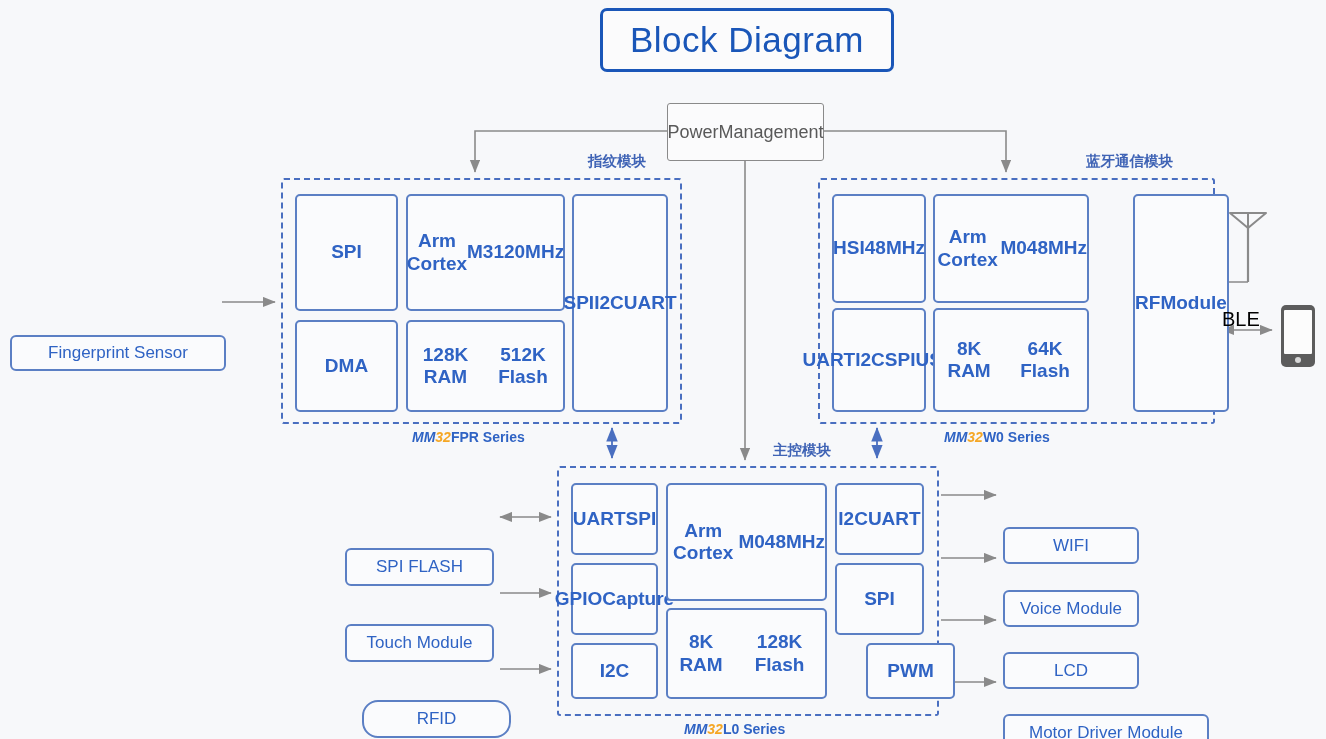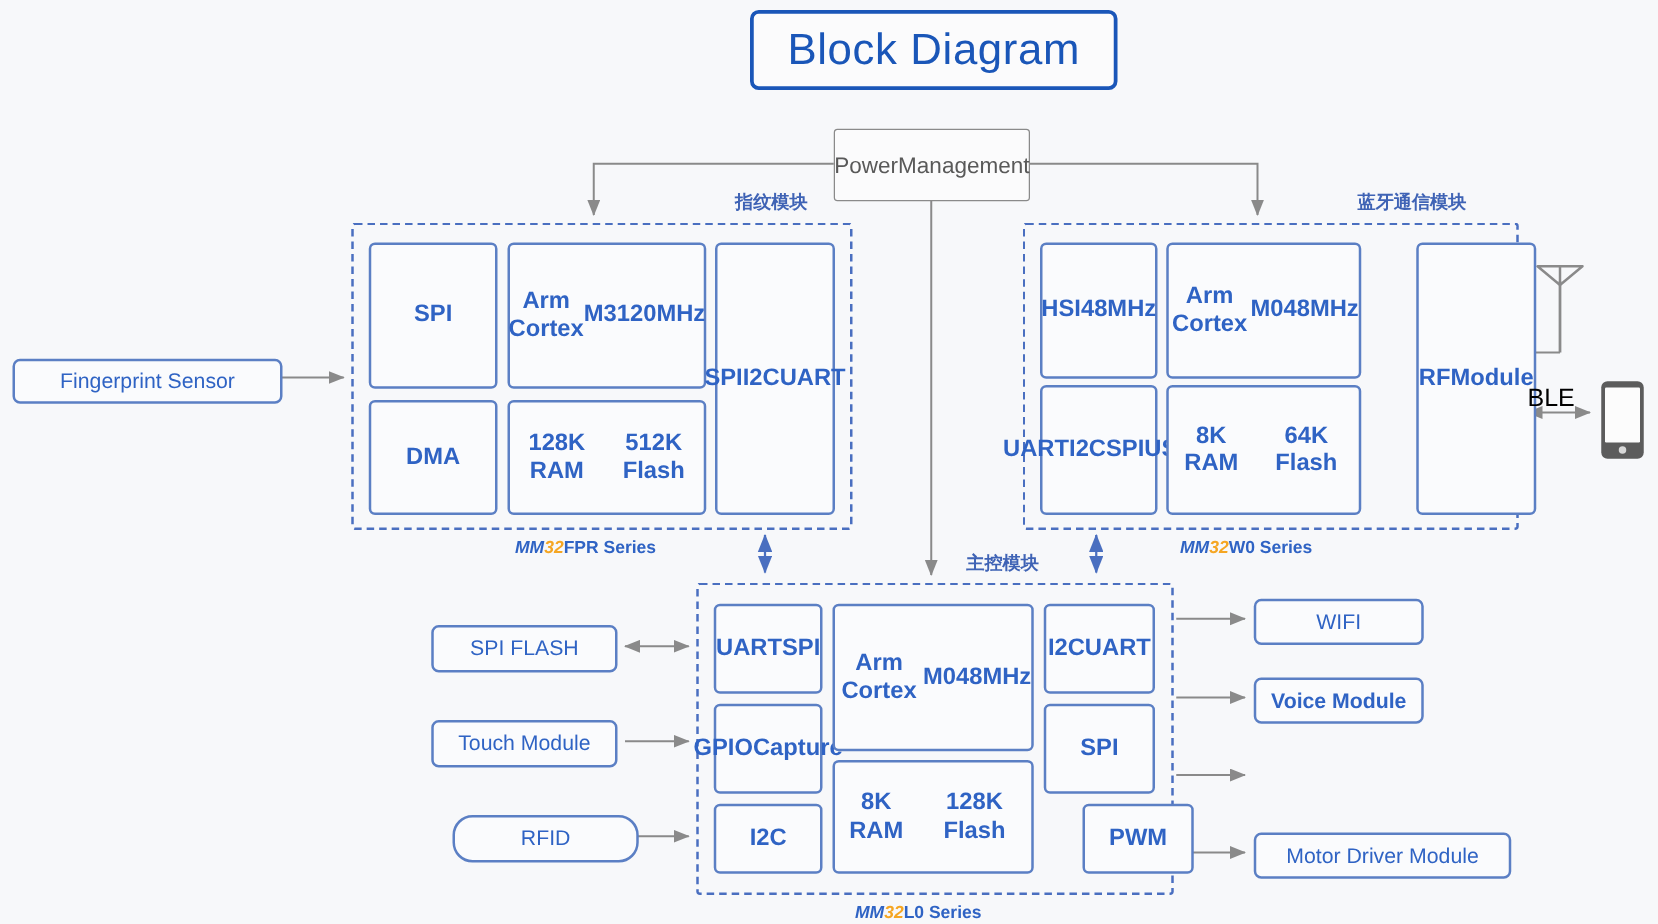--- a/index.html
+++ b/index.html
@@ -66,21 +66,21 @@
     text-align:center;
   }
   .blk span{display:block;}
 
   
   .pill{
     position:absolute;
     border:2px solid #5b7fc4;border-radius:6px;background:#fafbfd;
     color:#2f63c4;font-size:17px;
     display:flex;align-items:center;justify-content:center;
-    text-align:center;white-space:nowrap;
+    text-align:center;white-space:nowrap;margin-top:48px;
   }
 
   
   .ble-label{
     position:absolute;color:#000000;font-size:20px;left:1222px;top:308px;
   }
 
   
   .phone{
     position:absolute;left:1281px;top:305px;width:34px;height:62px;
@@ -282,21 +282,22 @@
     <span>PWM</span>
   </div>
 
   <div class="pill" style="left:10px;top:287px;width:212px;height:32px;">Fingerprint Sensor</div>
 
   <div class="pill" style="left:345px;top:500px;width:145px;height:34px;">SPI FLASH</div>
   <div class="pill" style="left:345px;top:576px;width:145px;height:34px;">Touch Module</div>
   <div class="pill" style="left:362px;top:652px;width:145px;height:34px;border-radius:16px;">RFID</div>
 
   <div class="pill" style="left:1003px;top:479px;width:132px;height:33px;">WIFI</div>
-  <div class="pill" style="left:1003px;top:542px;width:132px;height:33px;font-weight:bold;">Voice Module</div>
+  <div class="pill" style="left:1003px;top:542px;width:132px;height:33px;">Voice Module</div>
+  <div class="pill" style="left:1003px;top:604px;width:132px;height:33px;">LCD</div>
   <div class="pill" style="left:1003px;top:666px;width:202px;height:33px;">Motor Driver Module</div>
 
   <div class="ble-label">BLE</div>
   <div class="phone">
     <div class="screen"></div>
     <div class="home"></div>
   </div>
 
 </div>
 

